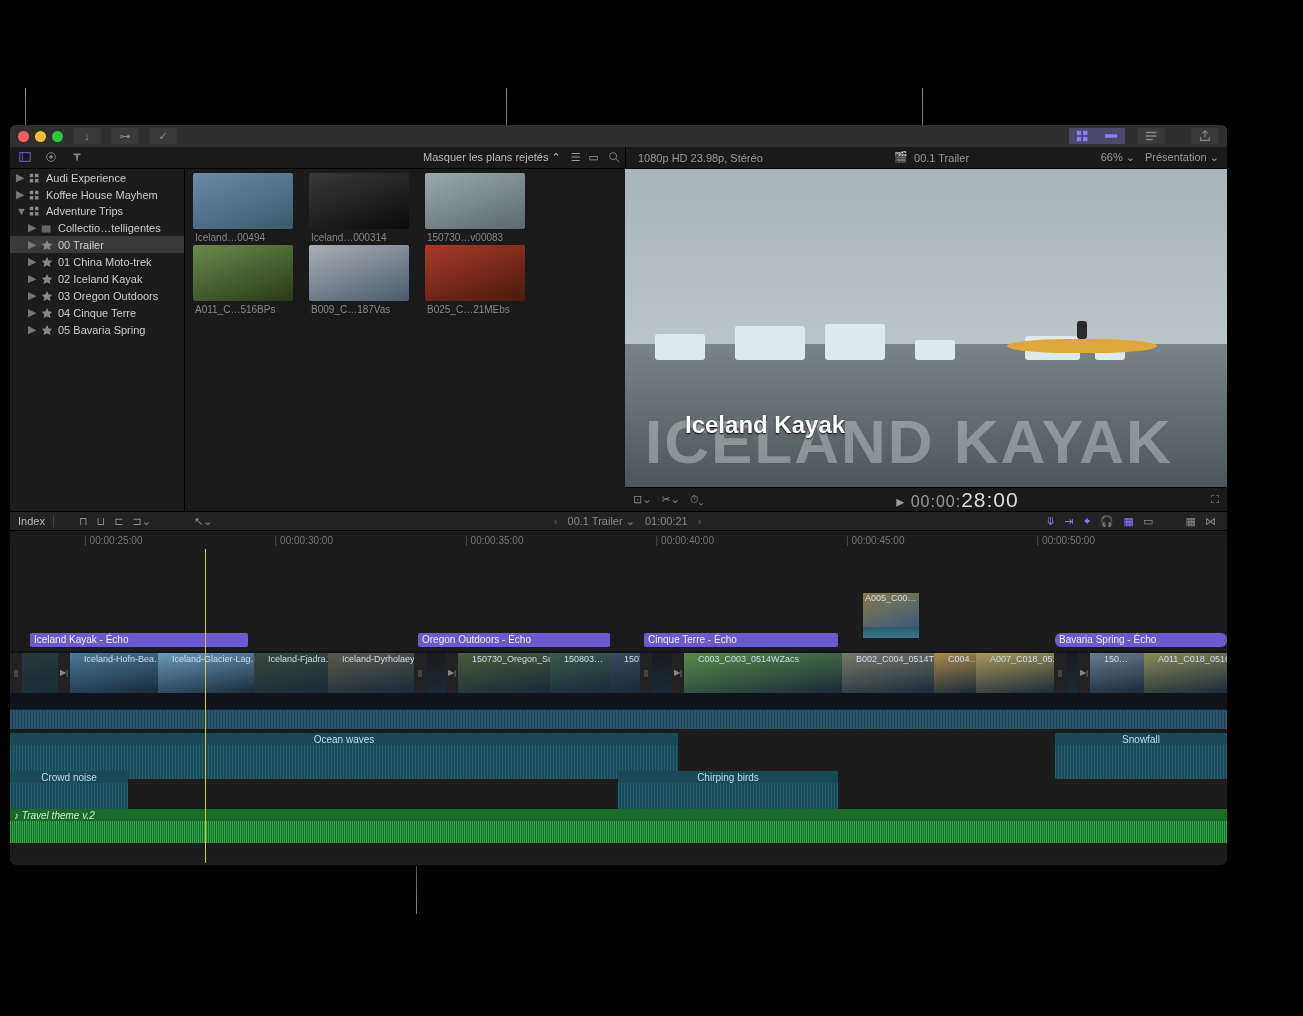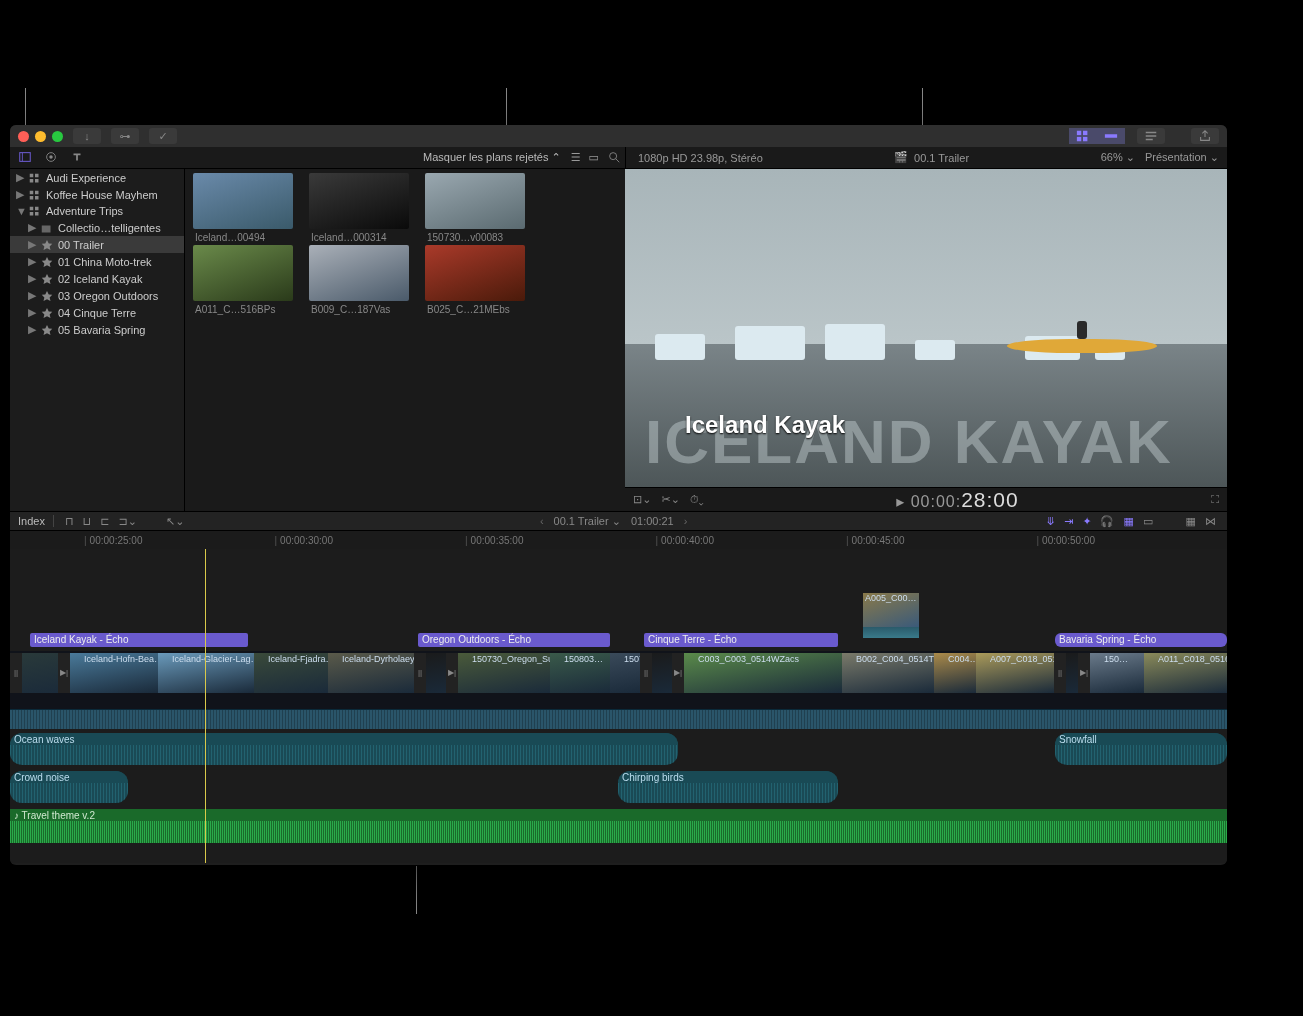--- a/index.html
+++ b/index.html
@@ -49,21 +49,21 @@
 .viewer .frame .ghost-text { position: absolute; left: 20px; bottom: 10px; font-size: 62px; font-weight: 800; color: rgba(200,210,212,0.45); letter-spacing: 2px; white-space: nowrap; font-family: Impact, "Arial Black", sans-serif; }
 .viewer .frame .title-text { position: absolute; left: 60px; bottom: 48px; font-size: 24px; font-weight: 700; color: #fff; text-shadow: 0 1px 2px #000; }
 .viewer .frame .iceberg { position: absolute; bottom: 40%; background: #dceaf0; border-radius: 3px; }
 .viewer .frame .kayak { position: absolute; bottom: 42%; right: 70px; width: 150px; height: 14px; background: #e0a838; border-radius: 50%/60%; }
 .viewer .frame .kayak::after { content:""; position: absolute; left: 70px; top:-18px; width: 10px; height: 18px; background:#2a2a2a; border-radius: 3px; }
 .viewer .playbar { height: 24px; background: #1a1a1a; display: flex; align-items: center; padding: 0 8px; gap: 10px; color: #888; border-top: 1px solid #000; }
 .viewer .playbar .tc { flex:1; text-align: center; font-size: 16px; color: #999; letter-spacing: 1px; }
 .viewer .playbar .tc .big { color: #ddd; font-size: 21px; font-weight: 500; }
 
 
-.tl-bar { height: 20px; background: #232323; border-top: 1px solid #000; border-bottom: 1px solid #000; display: flex; align-items: center; padding: 0 8px; gap: 8px; color: #888; }
+.tl-bar { height: 20px; background: #232323; border-top: 1px solid #000; border-bottom: 1px solid #000; display: flex; align-items: center; padding: 0 8px; gap: 22px; color: #888; }
 .tl-bar .idx { color: #bbb; padding-right: 8px; border-right: 1px solid #444; }
 .tl-bar .center { flex: 1; display: flex; align-items: center; justify-content: center; gap: 10px; }
 .tl-bar .tools span { margin: 0 3px; cursor: pointer; }
 
 
 .ruler { height: 18px; background: #1b1b1b; display: flex; align-items: center; padding-left: 74px; color: #777; font-size: 10px; }
 .ruler .tick { position: relative; width: 208px; }
 .ruler .tick::before { content: "|"; color: #555; margin-right: 3px; }
 
 
@@ -77,25 +77,25 @@
 
 .titleclip { position: absolute; height: 14px; background: #6a5acd; border-radius: 2px; font-size: 10px; color: #eee; padding: 0 4px; line-height: 14px; white-space: nowrap; }
 
 .storyline { position: absolute; top: 102px; left: 0; right: 0; height: 78px; background:#10131a; }
 .sl-clip { position: absolute; top: 2px; height: 54px; }
 .sl-clip .sl-img { height: 40px; background:#457; background-size: cover; }
 .sl-clip .sl-lbl { position: absolute; top: 1px; left: 14px; font-size: 9px; color: #cde; white-space: nowrap; overflow: hidden; }
 .sl-clip .sl-hdl { position:absolute; top:0; width:12px; height:40px; background:#222; color:#888; font-size:8px; text-align:center; line-height:40px; }
 .sl-wav { position: absolute; bottom: 0; left:0; right:0; height: 20px; background: repeating-linear-gradient(90deg,#2a556a 0 2px,#204050 2px 3px); border-top:1px solid #0a2a3a; }
 
-.audioclip { position: absolute; height: 32px; background:#1a4a55; border-radius: 12px; overflow: hidden; }
+.audioclip { position: absolute; height: 46px; background:#1a4a55; border-radius: 2px; overflow: hidden; text-align: center; }
 .audioclip .ac-lbl { font-size: 10px; color: #bde; padding: 1px 4px; background: rgba(26,74,85,0.9); position: absolute; top:0; left:0; right:0; }
 .audioclip .ac-wav { position:absolute; top:12px; left:0; right:0; bottom:0; background: repeating-linear-gradient(90deg,#2a7a8a 0 1px, transparent 1px 3px); opacity:0.5; }
 
-.musicclip { position: absolute; left:0; right:0; height: 34px; background:#1a6a2a; }
+.musicclip { position: absolute; left:0; right:0; height: 34px; background:#1a6a2a;font-style:italic; }
 .musicclip .mc-lbl { font-size: 10px; color: #cfe8cf; padding: 1px 4px; }
 .musicclip .mc-wav { position:absolute; top:12px; left:0; right:0; bottom:0; background: repeating-linear-gradient(90deg,#2aaa4a 0 1px, #1a6a2a 1px 2px); }
 
 svg.ico { width: 14px; height: 14px; }
 </style>
 </head>
 <body>
 
 <div class="callout top" style="left:25px"></div>
 <div class="callout top" style="left:506px"></div>

